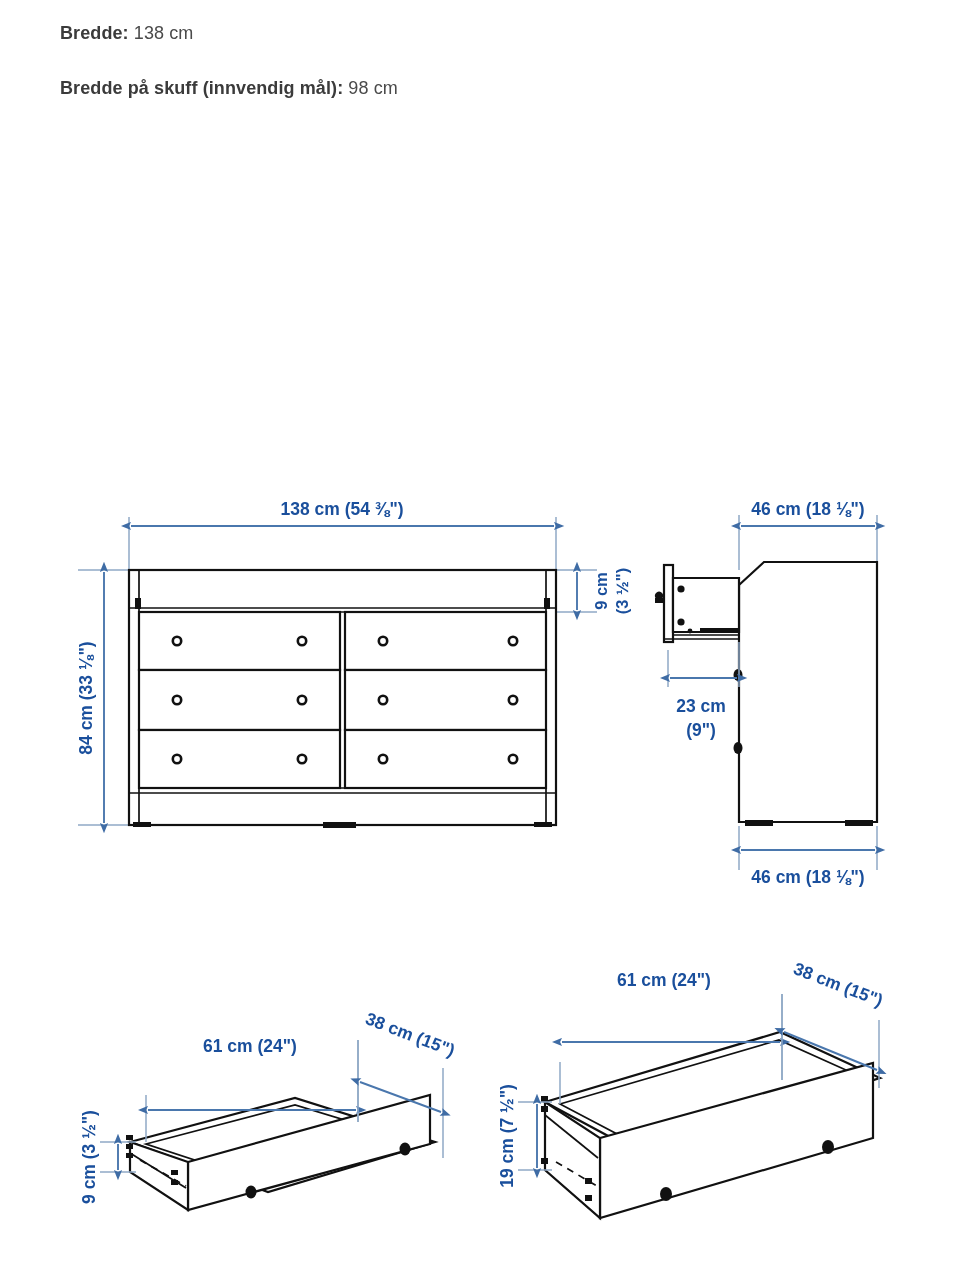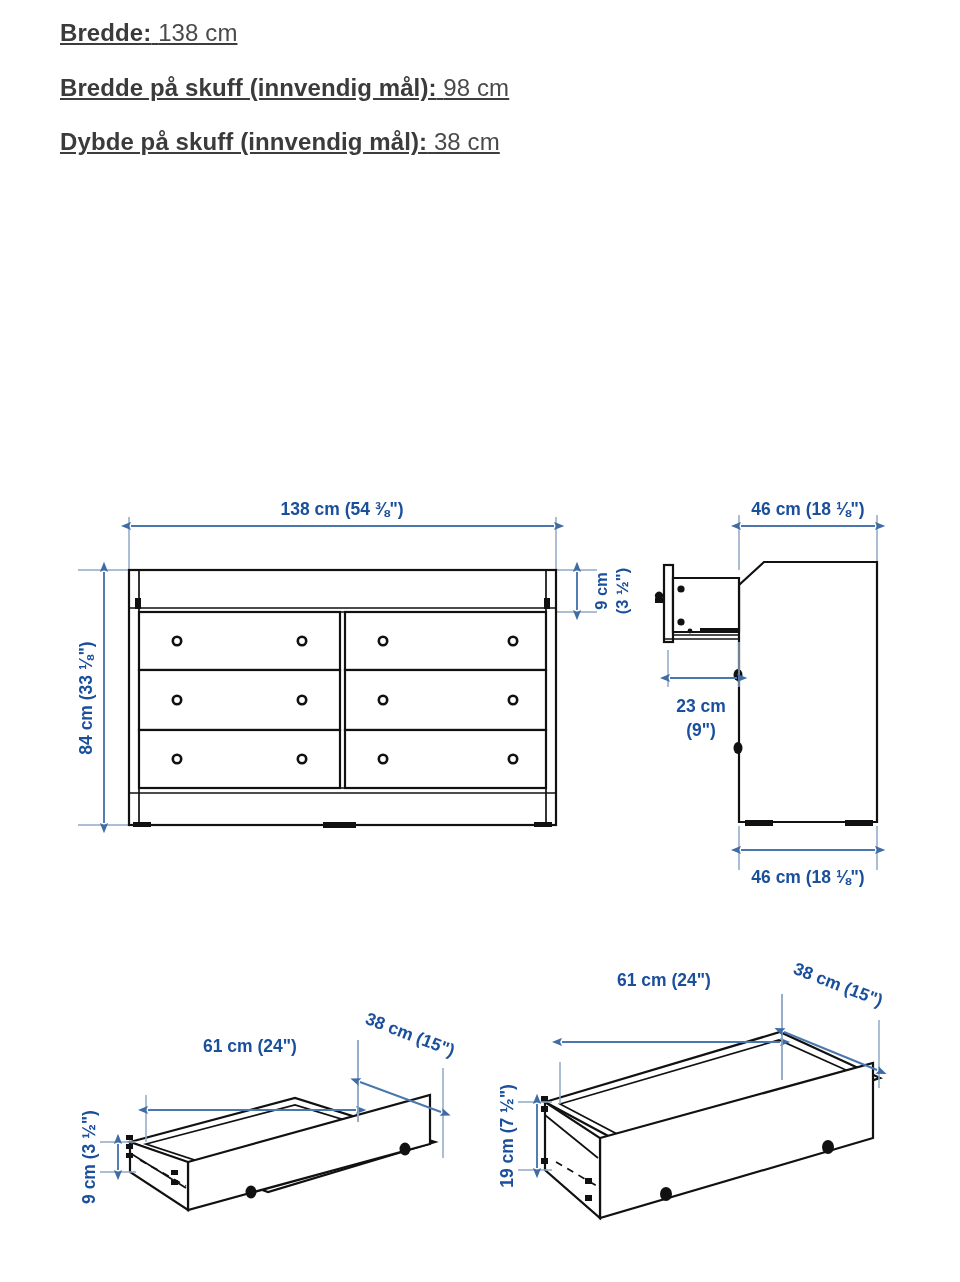--- a/index.html
+++ b/index.html
@@ -17,26 +17,25 @@
   }
 
   
   #spec-list {
     position: absolute;
     left: 60px;
     top: 6px;
     width: 880px;
   }
   .spec-row {
-    font-size: 24px;
+    font-size: 18px;
     line-height: 54.5px;
     color: #3d3d3d;
     white-space: nowrap;
     letter-spacing: 0.1px;
-    text-decoration: underline;
   }
   .spec-label {
     font-weight: bold;
     color: #3b3b3b;
   }
   .spec-value {
     font-weight: normal;
     color: #4a4a4a;
   }
 
@@ -100,24 +99,20 @@
 <body>
 
 <div id="spec-list">
   <div class="spec-row">
     <span class="spec-label">Bredde:</span>
     <span class="spec-value">138 cm</span>
   </div>
   <div class="spec-row">
     <span class="spec-label">Bredde på skuff (innvendig mål):</span>
     <span class="spec-value">98 cm</span>
-  </div>
-  <div class="spec-row">
-    <span class="spec-label">Dybde på skuff (innvendig mål):</span>
-    <span class="spec-value">38 cm</span>
   </div>
 </div>
 
 <div id="drawing">
 <svg width="960" height="812" viewBox="0 0 960 812" xmlns="http://www.w3.org/2000/svg">
   <defs>
     <marker id="arrL" markerWidth="11" markerHeight="9" refX="10.5" refY="4.5" orient="auto" markerUnits="userSpaceOnUse">
       <path d="M10.5,0.4 L0.2,4.5 L10.5,8.6 L8.6,4.5 Z" class="arrowfill"></path>
     </marker>
     <marker id="arrR" markerWidth="11" markerHeight="9" refX="0.5" refY="4.5" orient="auto" markerUnits="userSpaceOnUse">

